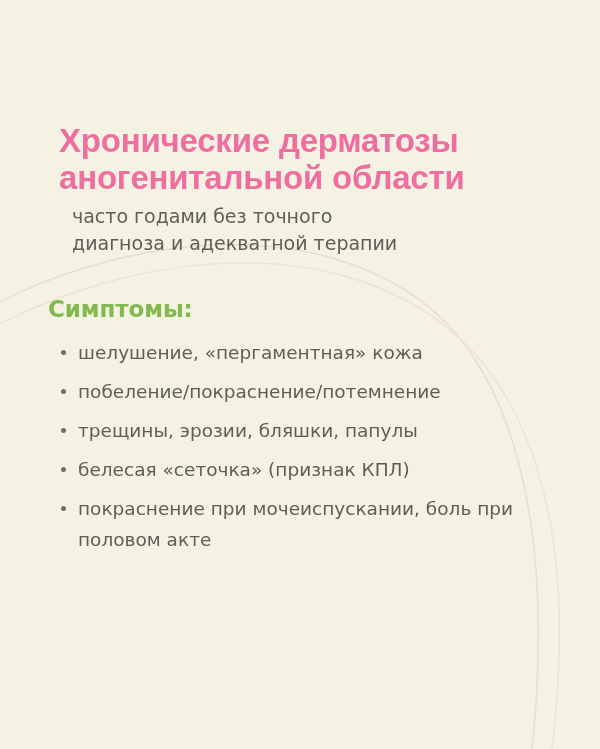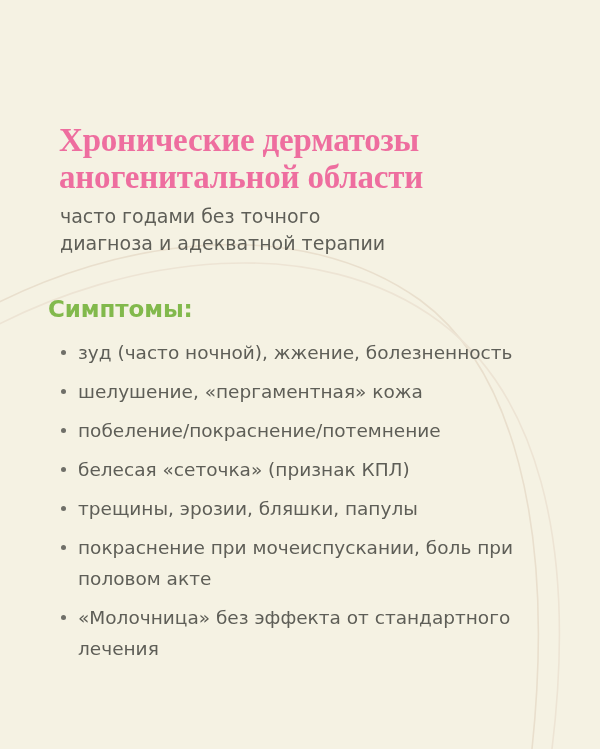--- a/index.html
+++ b/index.html
@@ -38,32 +38,32 @@
     z-index: 1;
     padding: 0;
   }
 
   .title {
     position: absolute;
     left: 59px;
     top: 122px;
     width: 500px;
     margin: 0;
-    font-family: Liberation Serif, serif;
+    font-family: Liberation Sans, sans-serif;
     font-size: 33px;
     font-weight: 700;
     line-height: 37px;
     letter-spacing: -0.2px;
     color: #EE6E9F;
     white-space: pre-line;
   }
 
   .subtitle {
     position: absolute;
-    left: 60px;
+    left: 72px;
     top: 203px;
     width: 480px;
     margin: 0;
     font-size: 19px;
     font-weight: 400;
     line-height: 27px;
     color: #5E5E57;
     white-space: pre-line;
   }
 
@@ -129,42 +129,34 @@
 аногенитальной области</h1>
 
     <p class="subtitle">часто годами без точного
 диагноза и адекватной терапии</p>
 
     <h2 class="section-heading">Симптомы:</h2>
 
     <ul class="symptom-list">
       <li class="symptom-item">
         <span class="bullet"></span>
-        <span class="label">зуд (часто ночной), жжение, болезненность</span>
-      </li>
-      <li class="symptom-item">
-        <span class="bullet"></span>
         <span class="label">шелушение, «пергаментная» кожа</span>
       </li>
       <li class="symptom-item">
         <span class="bullet"></span>
         <span class="label">побеление/покраснение/потемнение</span>
       </li>
       <li class="symptom-item">
         <span class="bullet"></span>
+        <span class="label">трещины, эрозии, бляшки, папулы</span>
+      </li>
+      <li class="symptom-item">
+        <span class="bullet"></span>
         <span class="label">белесая «сеточка» (признак КПЛ)</span>
       </li>
       <li class="symptom-item">
         <span class="bullet"></span>
-        <span class="label">трещины, эрозии, бляшки, папулы</span>
-      </li>
-      <li class="symptom-item">
-        <span class="bullet"></span>
         <span class="label">покраснение при мочеиспускании, боль при половом акте</span>
-      </li>
-      <li class="symptom-item">
-        <span class="bullet"></span>
-        <span class="label">«Молочница» без эффекта от стандартного лечения</span>
       </li>
     </ul>
 
   </div>
 </div>
 
 </body></html>

